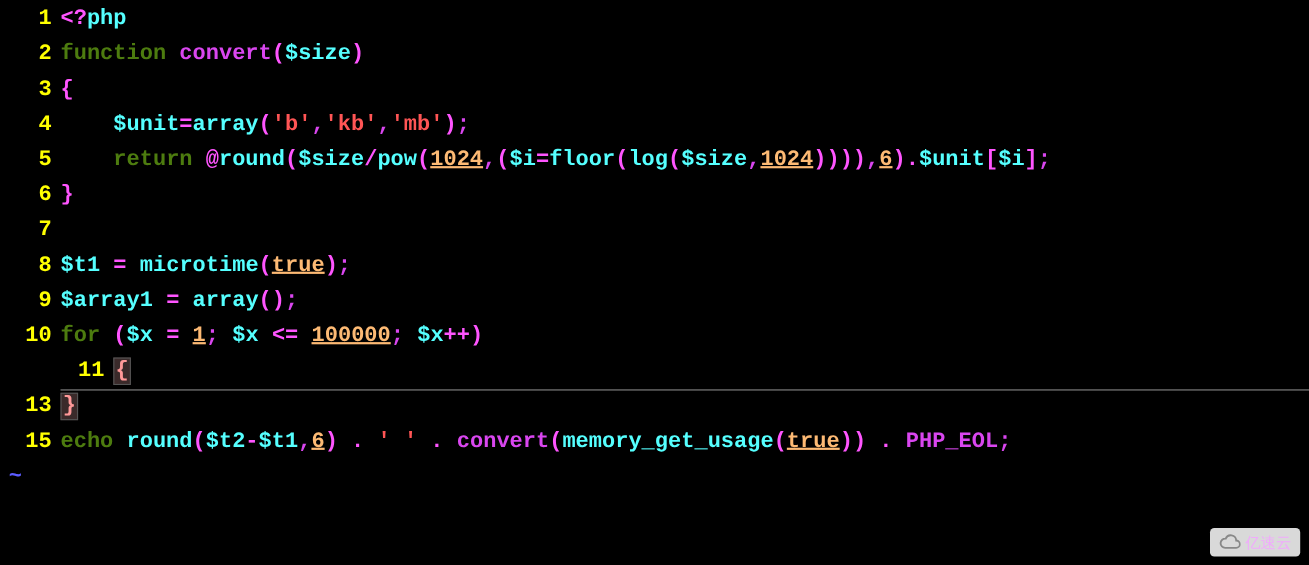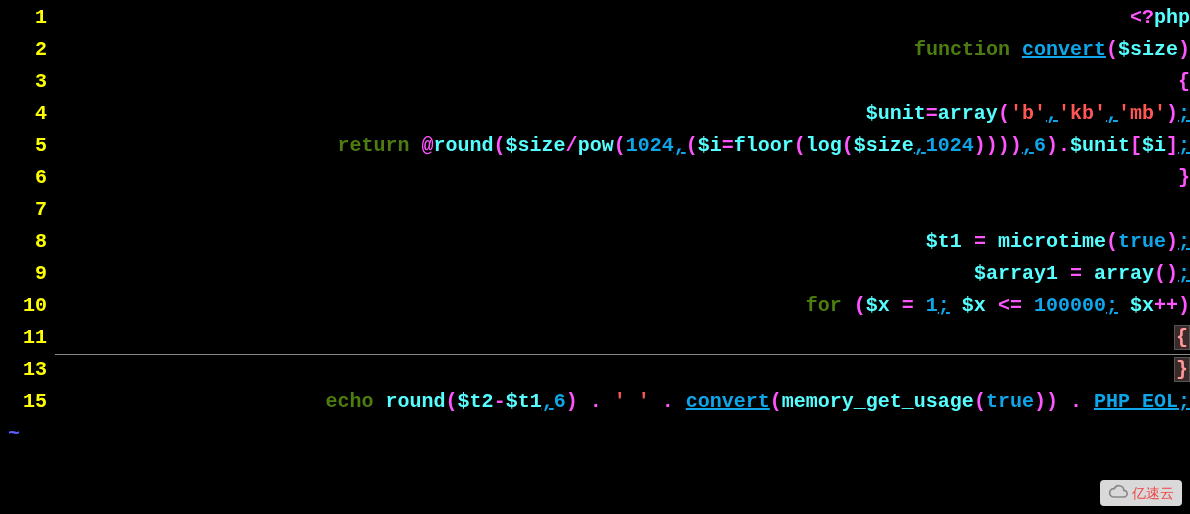--- a/index.html
+++ b/index.html
@@ -28,58 +28,59 @@
     width: 55px;
     text-align: right;
     color: #ffff00;
     padding-right: 8px;
     font-weight: bold;
     flex-shrink: 0;
   }
   .code {
     flex: 1;
     font-weight: bold;
-    text-align: right;
   }
   .tilde { color: #5c5cff; padding-left: 8px; font-weight: bold; }
   .c-default { color: #ffffff; }
   .c-keyword { color: #4d7c0f; }
   .c-func    { color: #55ffff; }
   .c-var     { color: #55ffff; }
   .c-brace   { color: #ff55ff; }
   .c-paren   { color: #ff55ff; }
   .c-op      { color: #ff55ff; }
   .c-string  { color: #ff5555; }
-  .c-number  { color: #0ea5e9; }
-  .c-white   { color: #0ea5e9; text-decoration: underline; }
+  .c-number  { color: #fdba74; text-decoration: underline; }
+  .c-white   { color: #d946ef; }
   .c-hl-brace {
     color: #ff9999;
     background: #3a2a2a;
     border: 1px solid #555;
     padding: 0 1px;
   }
   .cursor-line {
     position: relative;
+    padding-left: 48px;
   }
   .cursor-line::after {
     content: "";
     position: absolute;
     left: 55px;
     right: 0;
     bottom: -1px;
     height: 1px;
     background: #888;
   }
   .watermark {
     position: absolute;
     right: 8px;
     bottom: 8px;
     display: flex;
+    align-items: center;
     gap: 4px;
-    color: #ef4444;
+    color: #f0abfc;
     background: rgba(255,255,255,0.85);
     padding: 2px 8px;
     border-radius: 4px;
     font-size: 14px;
     font-family: sans-serif;
   }
   .watermark svg { width: 20px; height: 20px; }
 </style>
 </head>
 <body>

